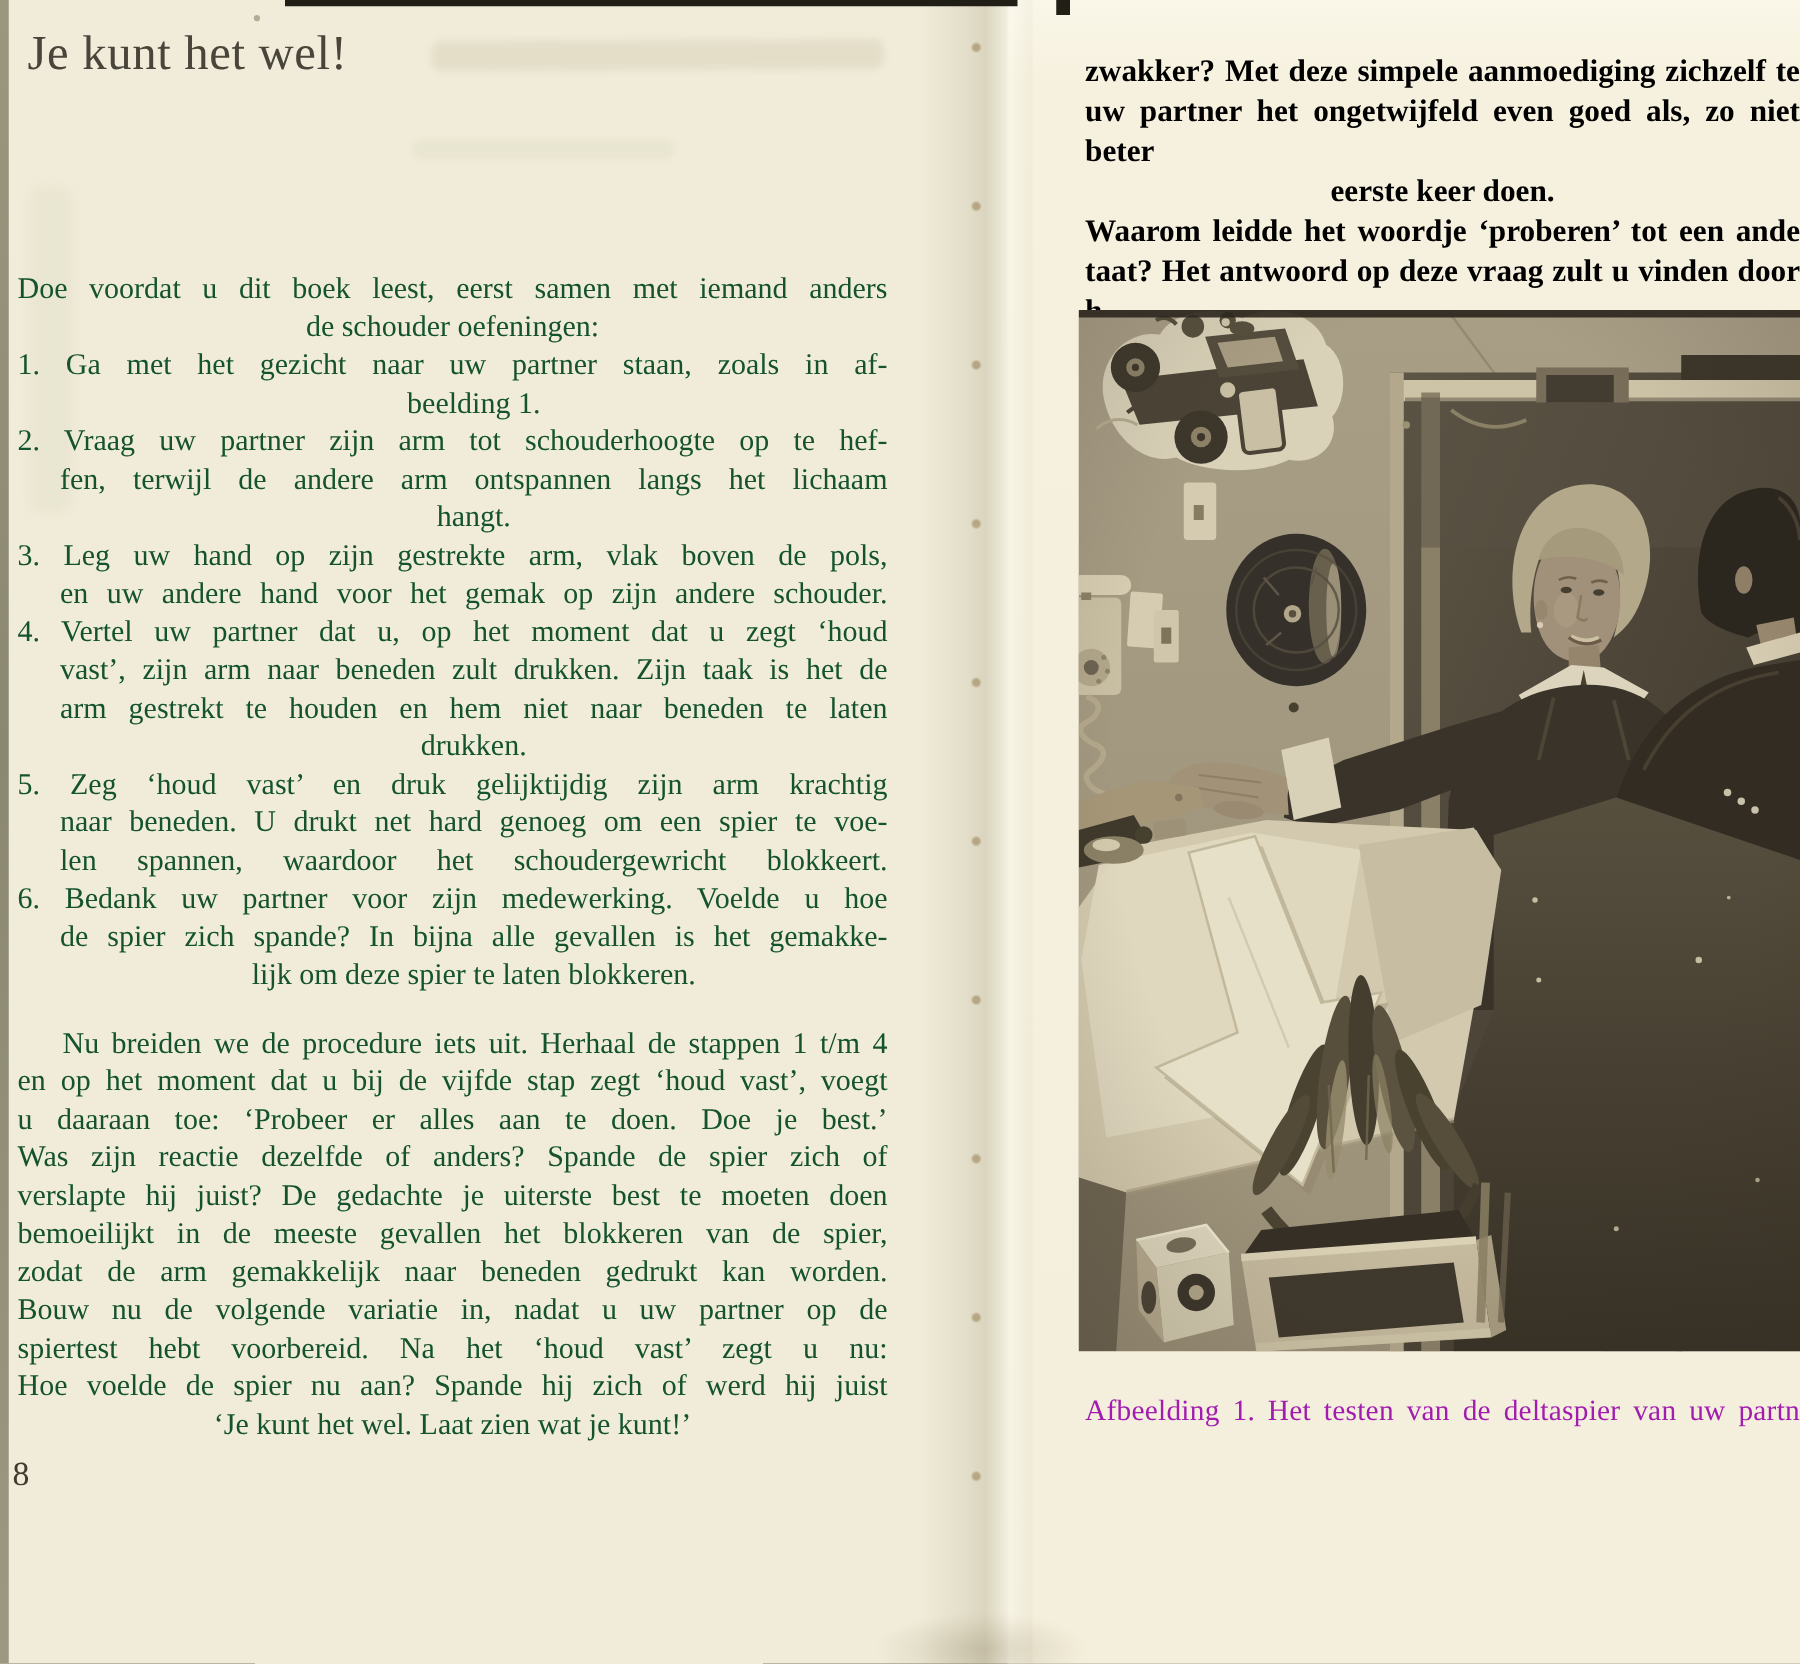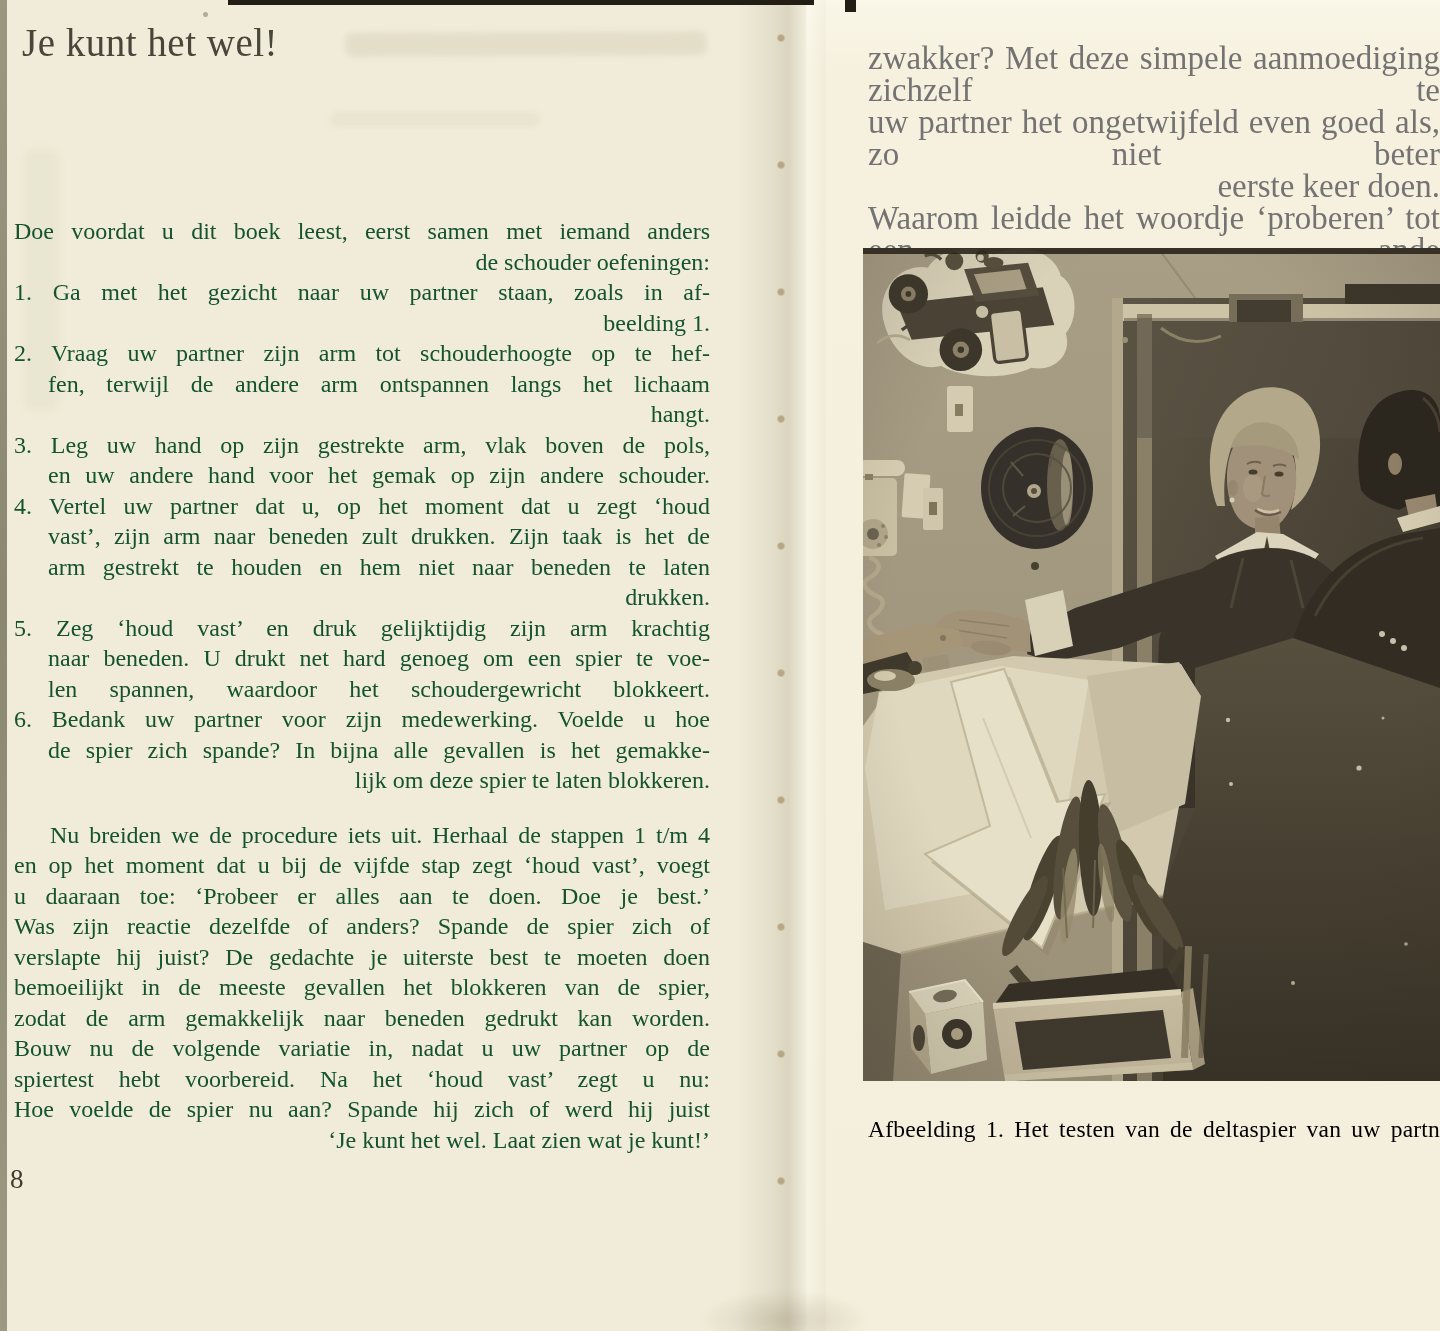--- a/index.html
+++ b/index.html
@@ -25,31 +25,31 @@
 
   
   .ghost{position:absolute;background:rgba(125,112,72,.11);filter:blur(3px);border-radius:8px;}
   .g1{left:345px;top:32px;width:362px;height:24px;transform:rotate(-.3deg);}
   .g2{left:330px;top:112px;width:210px;height:15px;background:rgba(125,112,72,.06);}
   .g3{left:24px;top:150px;width:34px;height:260px;background:rgba(125,112,72,.05);filter:blur(5px);}
 
   
   .title{position:absolute;left:22px;top:22px;font-size:39px;line-height:1.1;color:#49453a;letter-spacing:.5px;}
   .body{position:absolute;left:14px;top:216px;width:696px;font-size:24px;line-height:30.5px;color:#14532d;}
-  .ln{text-align:right;min-height:30.5px;}
+  .ln{text-align:center;min-height:30.5px;}
   .ln.j{text-align:justify;text-align-last:justify;}
   .ln.li1{padding-left:34px;text-indent:-34px;}
   .ln.cont{padding-left:34px;}
   .ln.mt{margin-top:24px;margin-left:36px;}
   .pagenum{position:absolute;left:10px;top:1164px;font-size:27px;}
 
   
-  .rbody{position:absolute;left:868px;top:42px;width:572px;font-size:33px;line-height:32px;color:#737373;}
+  .rbody{position:absolute;left:868px;top:42px;width:572px;font-size:25px;line-height:32px;color:#000000;font-weight:bold;}
   .caption{position:absolute;left:868px;top:1116px;width:572px;font-size:23.5px;letter-spacing:.2px;
-      text-align:justify;text-align-last:justify;color:#000000;}
+      text-align:justify;text-align-last:justify;color:#a21caf;}
 
   
   .photo{position:absolute;left:863px;top:248px;width:577px;height:833px;display:block;background:#a89d86;}
 </style>
 </head>
 <body>
 
 <div class="book">
 
   <div class="page-right-bg"></div>

